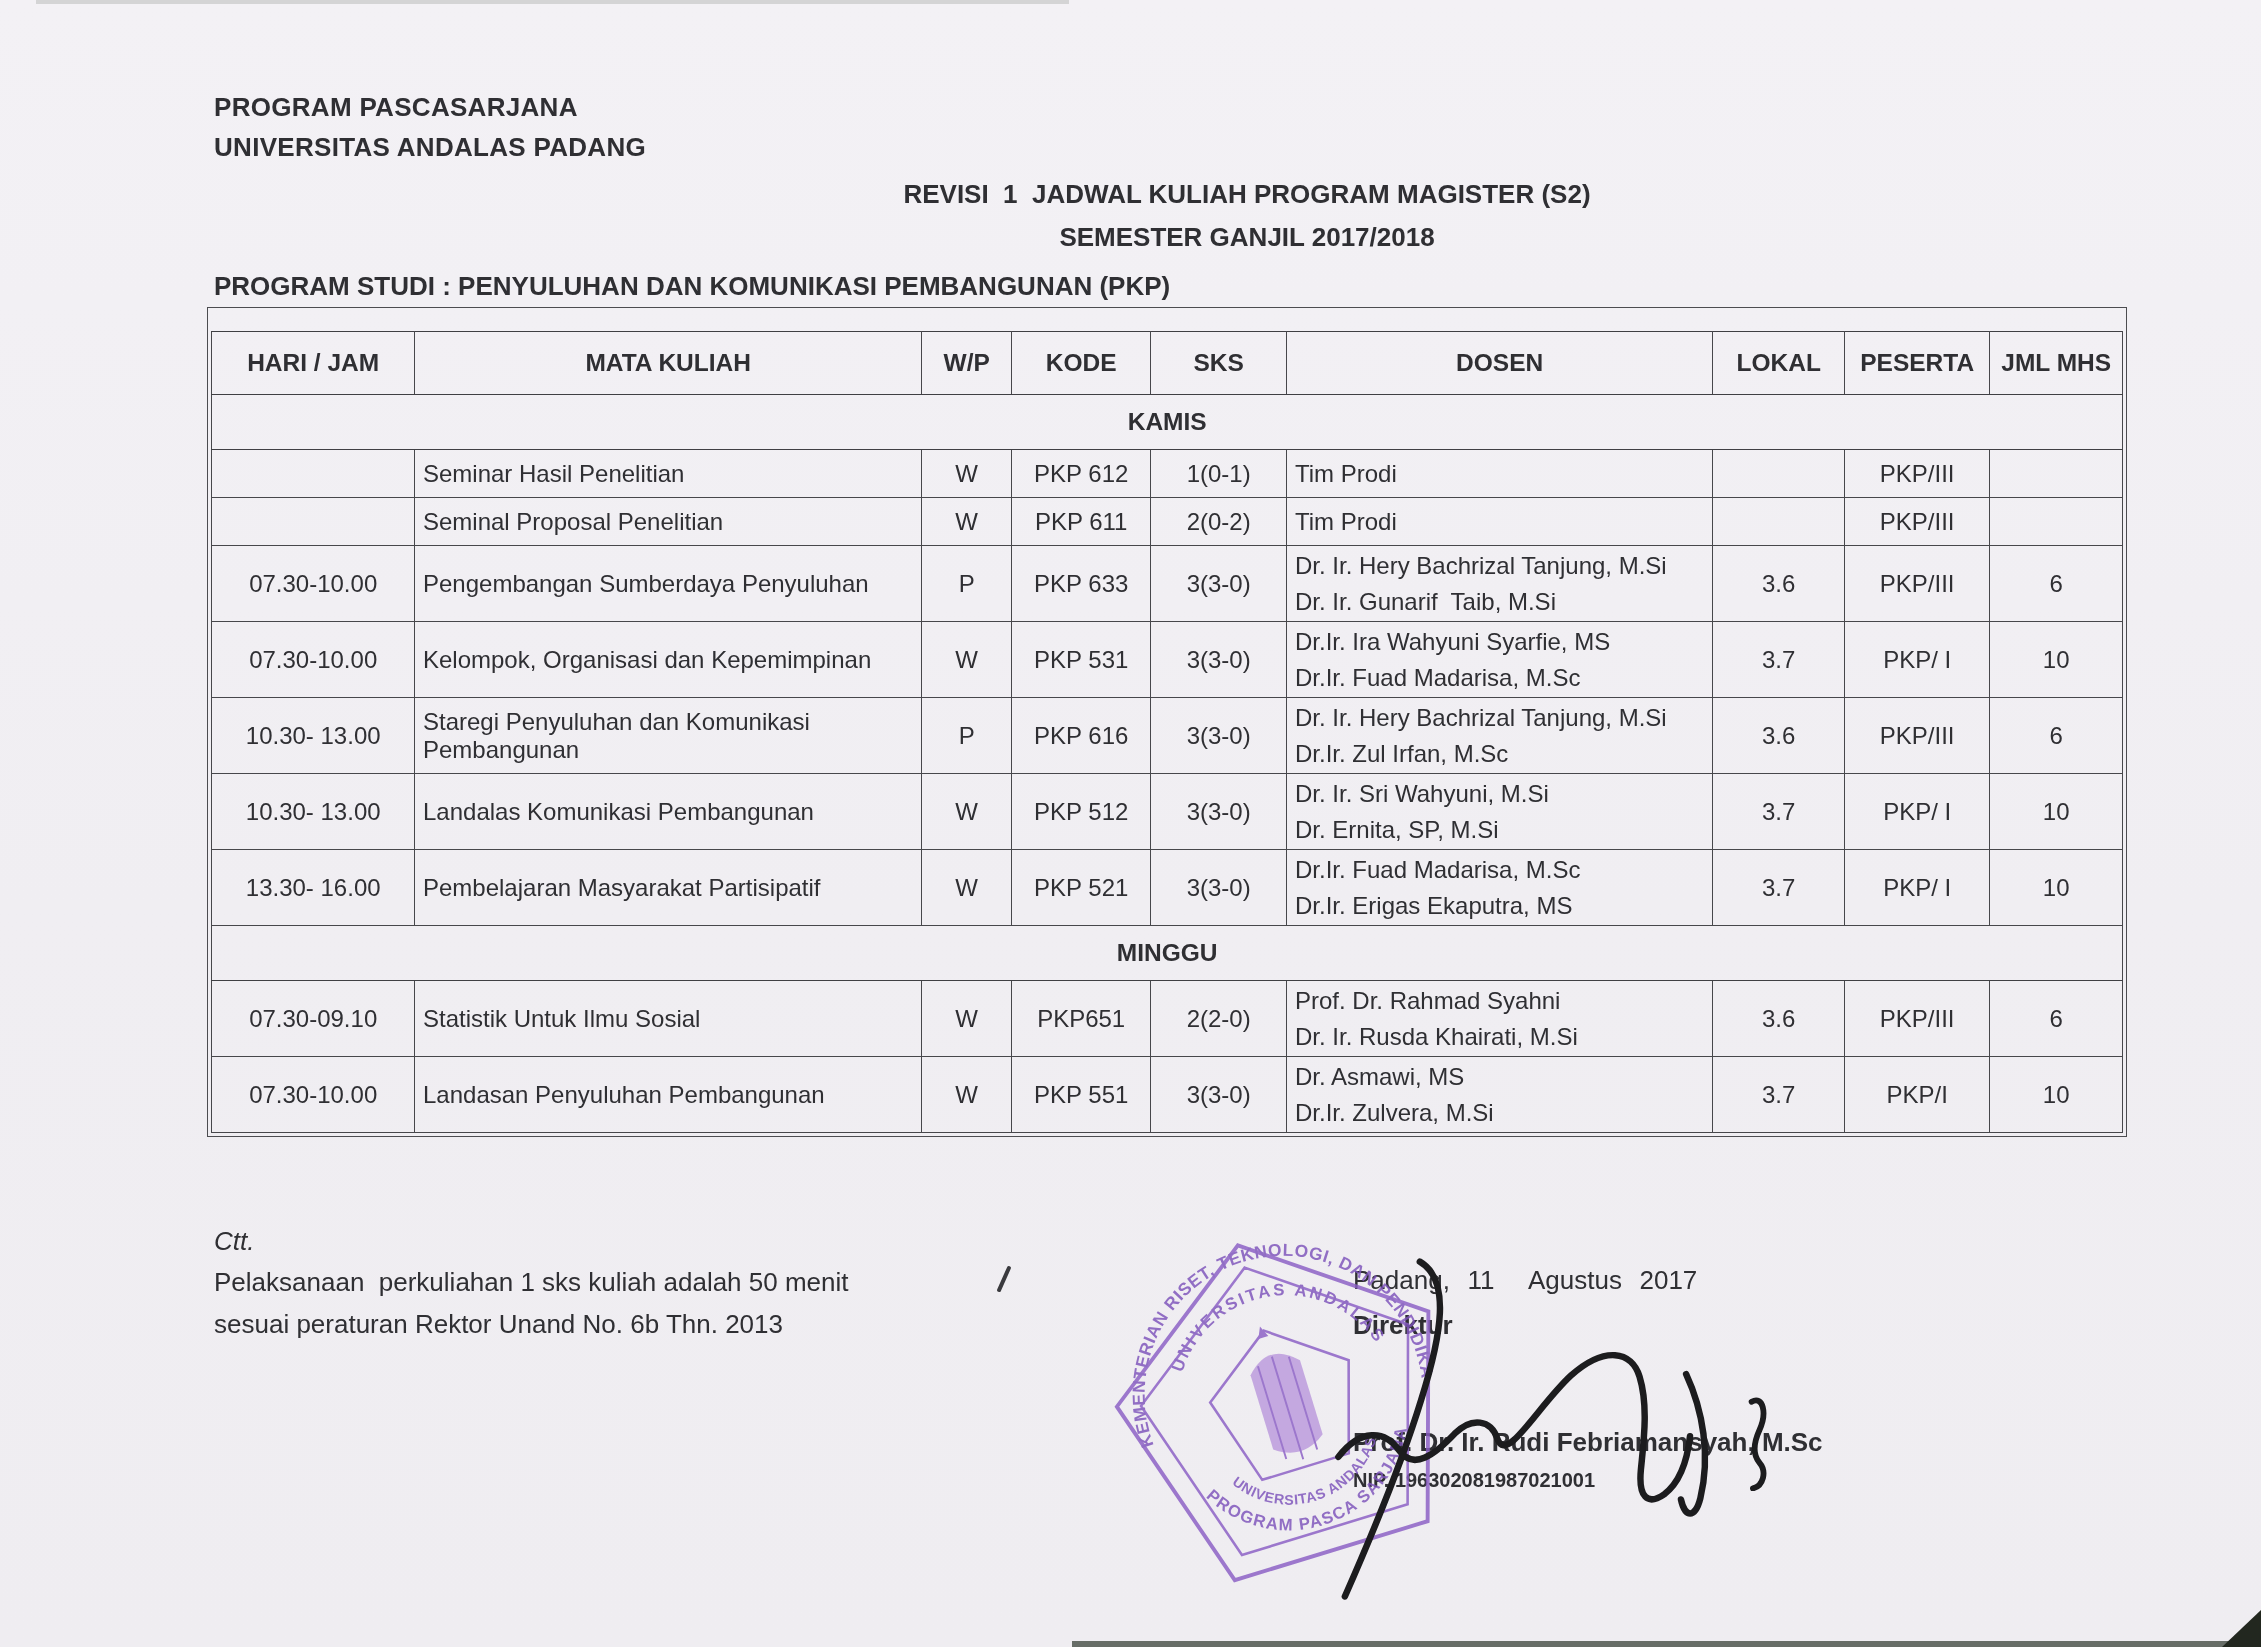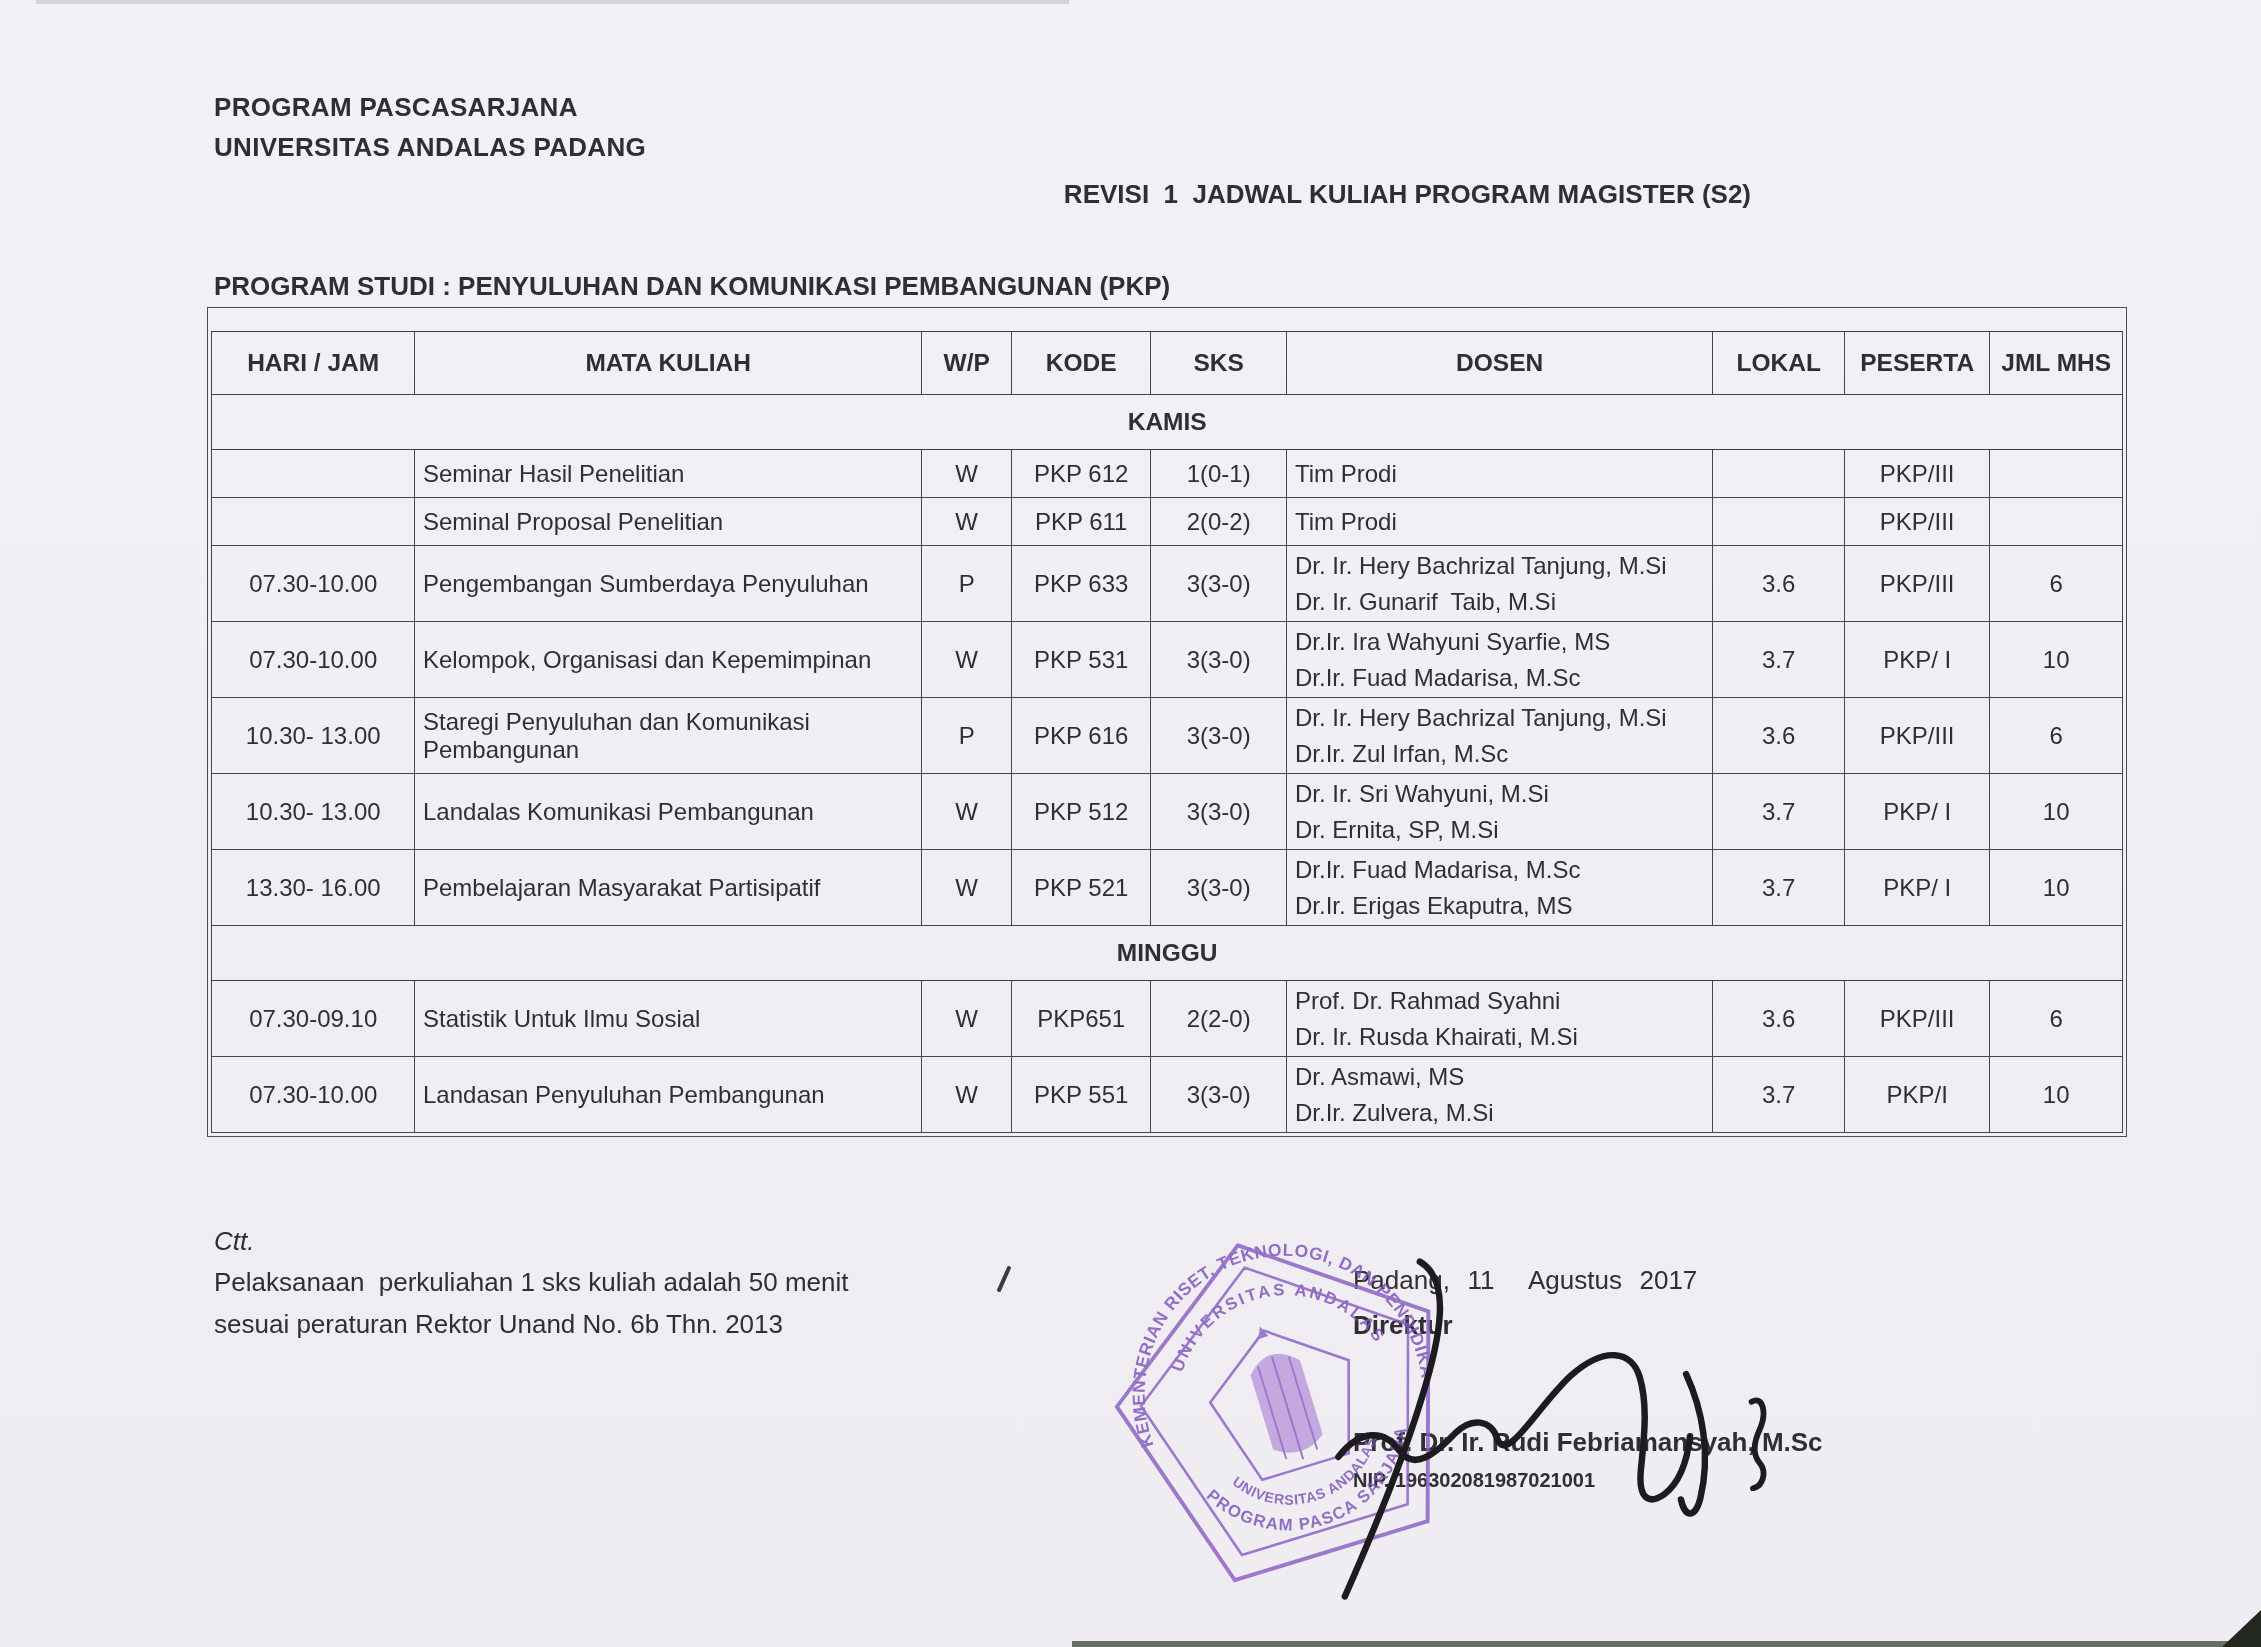--- a/index.html
+++ b/index.html
@@ -8,21 +8,21 @@
     background:#f1eff3;
     font-family:"Liberation Sans", sans-serif;
     color:#2f2f33;
   }
   .paper-shade{position:absolute;inset:0;background:linear-gradient(180deg,#f3f1f5 0%,#f0eef2 55%,#efedf1 100%);}
   .pre{white-space:pre-wrap;}
   
   .org{position:absolute;left:214px;font-size:26px;font-weight:700;letter-spacing:0.3px;}
   .org.l1{top:92px;}
   .org.l2{top:132px;}
-  .title-wrap{position:absolute;left:743px;top:173px;width:1008px;text-align:right;}
+  .title-wrap{position:absolute;left:743px;top:173px;width:1008px;text-align:center;}
   .title-wrap div{font-size:26px;font-weight:700;line-height:43px;}
   .prodi{position:absolute;left:214px;top:271px;font-size:26px;font-weight:700;}
   
   .tbl-outer{position:absolute;left:207px;top:307px;border:1.3px solid #4c4c50;padding:3.2px;background:transparent;}
   table{border-collapse:collapse;table-layout:fixed;width:1912px;margin-top:20px;}
   td,th{border:1.3px solid #47474b;padding:0 7.8px;overflow:hidden;}
   th{font-size:24.5px;font-weight:700;text-align:center;height:62px;}
   td{font-size:24px;vertical-align:middle;}
   tr.band td{height:54px;text-align:center;font-weight:700;font-size:24.5px;border-top:1.9px solid #3f3f43;border-bottom:1.9px solid #3f3f43;}
   tr.hdr th{border-bottom:1.9px solid #3f3f43;border-top:1.9px solid #3f3f43;}
@@ -51,20 +51,21 @@
 </head>
 <body>
 
 <div class="paper-shade"></div>
 <div class="edge-top"></div>
 
 <div class="org l1">PROGRAM PASCASARJANA</div>
 <div class="org l2">UNIVERSITAS ANDALAS PADANG</div>
 <div class="title-wrap">
   <div class="pre">REVISI  1  JADWAL KULIAH PROGRAM MAGISTER (S2)</div>
+  <div class="pre">SEMESTER GANJIL 2017/2018</div>
 </div>
 <div class="prodi">PROGRAM STUDI : PENYULUHAN DAN KOMUNIKASI PEMBANGUNAN (PKP)</div>
 
 <div class="tbl-outer">
   <table>
     <colgroup>
       <col style="width:203px">
         <col style="width:507px">
         <col style="width:90px">
       <col style="width:139px">

